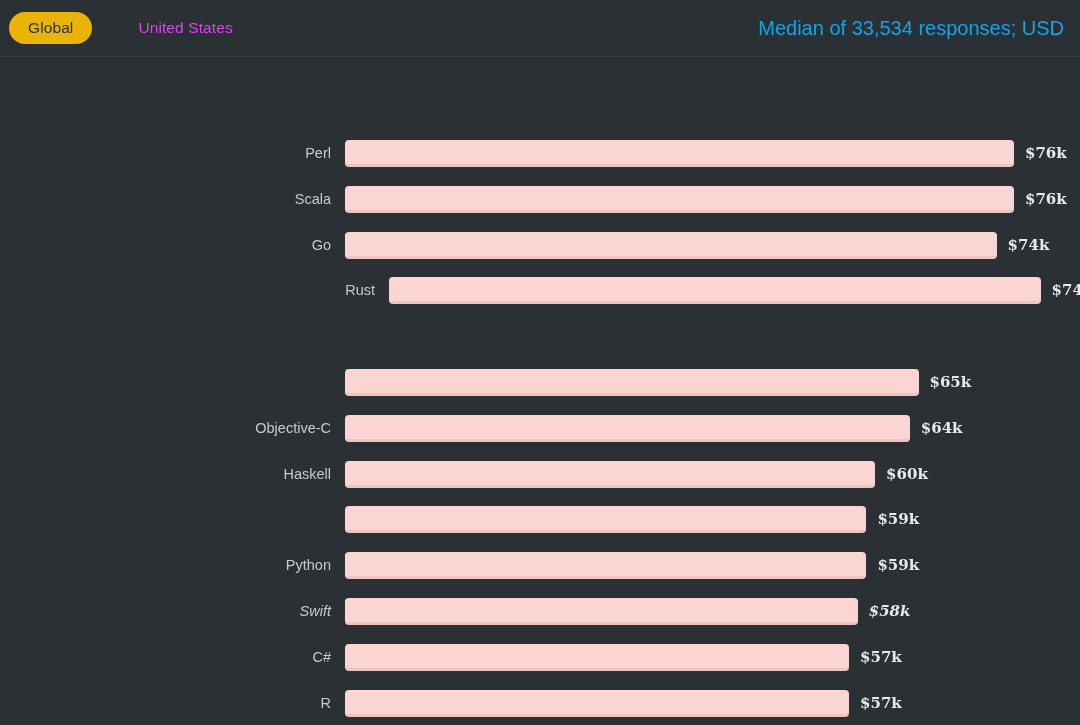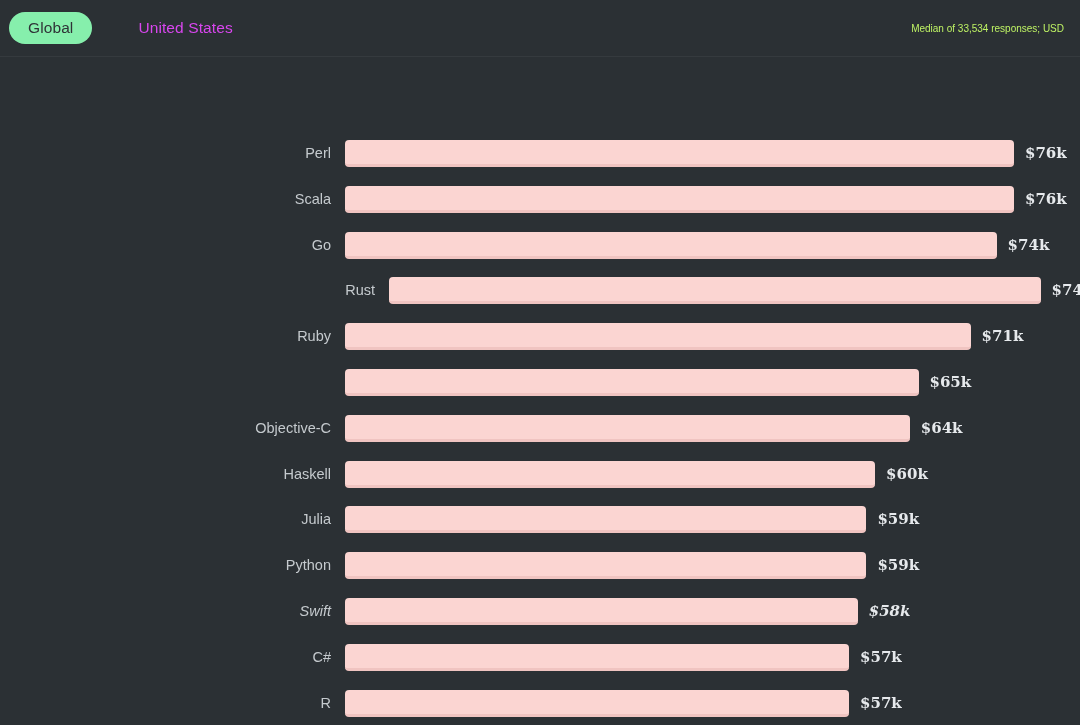--- a/index.html
+++ b/index.html
@@ -24,28 +24,28 @@
     font-size:15.5px;
     letter-spacing:.1px;
     color:#d946ef;
     padding:7px 19px 8px 19px;
     border-radius:999px;
     cursor:pointer;
     white-space:nowrap;
     line-height:1.1;
   }
   .tab.active {
-    background:#86efac;
+    background:#eab308;
     color:#2f3337;
   }
   #tab-gap { width:27px; }
   #meta {
     margin-left:auto;
-    font-size:10px;
-    color:#bef264;
+    font-size:20px;
+    color:#0ea5e9;
     white-space:nowrap;
     padding-right:2px;
   }
 
   
   #chart {
     position:relative;
     width:1052px;
     height:668px;
     padding-top:0;
@@ -110,41 +110,35 @@
     <div class="row" style="top: 174.6px;">
       <div class="cat-label">Go</div>
       <div class="bar" title="$74k" style="width: 651.62px;"></div>
       <div class="val-label" style="left: 1007.62px;">$74k</div>
     </div>
     <div class="row" style="top: 220.4px; margin-left: 44px;">
       <div class="cat-label">Rust</div>
       <div class="bar" title="$74k" style="width: 651.62px;"></div>
       <div class="val-label" style="left: 1007.62px;">$74k</div>
     </div>
-    <div class="row" style="top: 266.2px;">
-      <div class="cat-label">Ruby</div>
-      <div class="bar" title="$71k" style="width: 625.58px;"></div>
-      <div class="val-label" style="left: 981.58px;">$71k</div>
-    </div>
     <div class="row" style="top: 312px;">
       <div class="bar" title="$65k" style="width: 573.5px;"></div>
       <div class="val-label" style="left: 929.5px;">$65k</div>
     </div>
     <div class="row" style="top: 357.8px;">
       <div class="cat-label">Objective-C</div>
       <div class="bar" title="$64k" style="width: 564.82px;"></div>
       <div class="val-label" style="left: 920.82px;">$64k</div>
     </div>
     <div class="row" style="top: 403.6px;">
       <div class="cat-label">Haskell</div>
       <div class="bar" title="$60k" style="width: 530.1px;"></div>
       <div class="val-label" style="left: 886.1px;">$60k</div>
     </div>
     <div class="row" style="top: 449.4px;">
-      <div class="cat-label">Julia</div>
       <div class="bar" title="$59k" style="width: 521.42px;"></div>
       <div class="val-label" style="left: 877.42px;">$59k</div>
     </div>
     <div class="row" style="top: 495.2px;">
       <div class="cat-label">Python</div>
       <div class="bar" title="$59k" style="width: 521.42px;"></div>
       <div class="val-label" style="left: 877.42px;">$59k</div>
     </div>
     <div class="row" style="top: 541px; font-style: italic;">
       <div class="cat-label">Swift</div>

